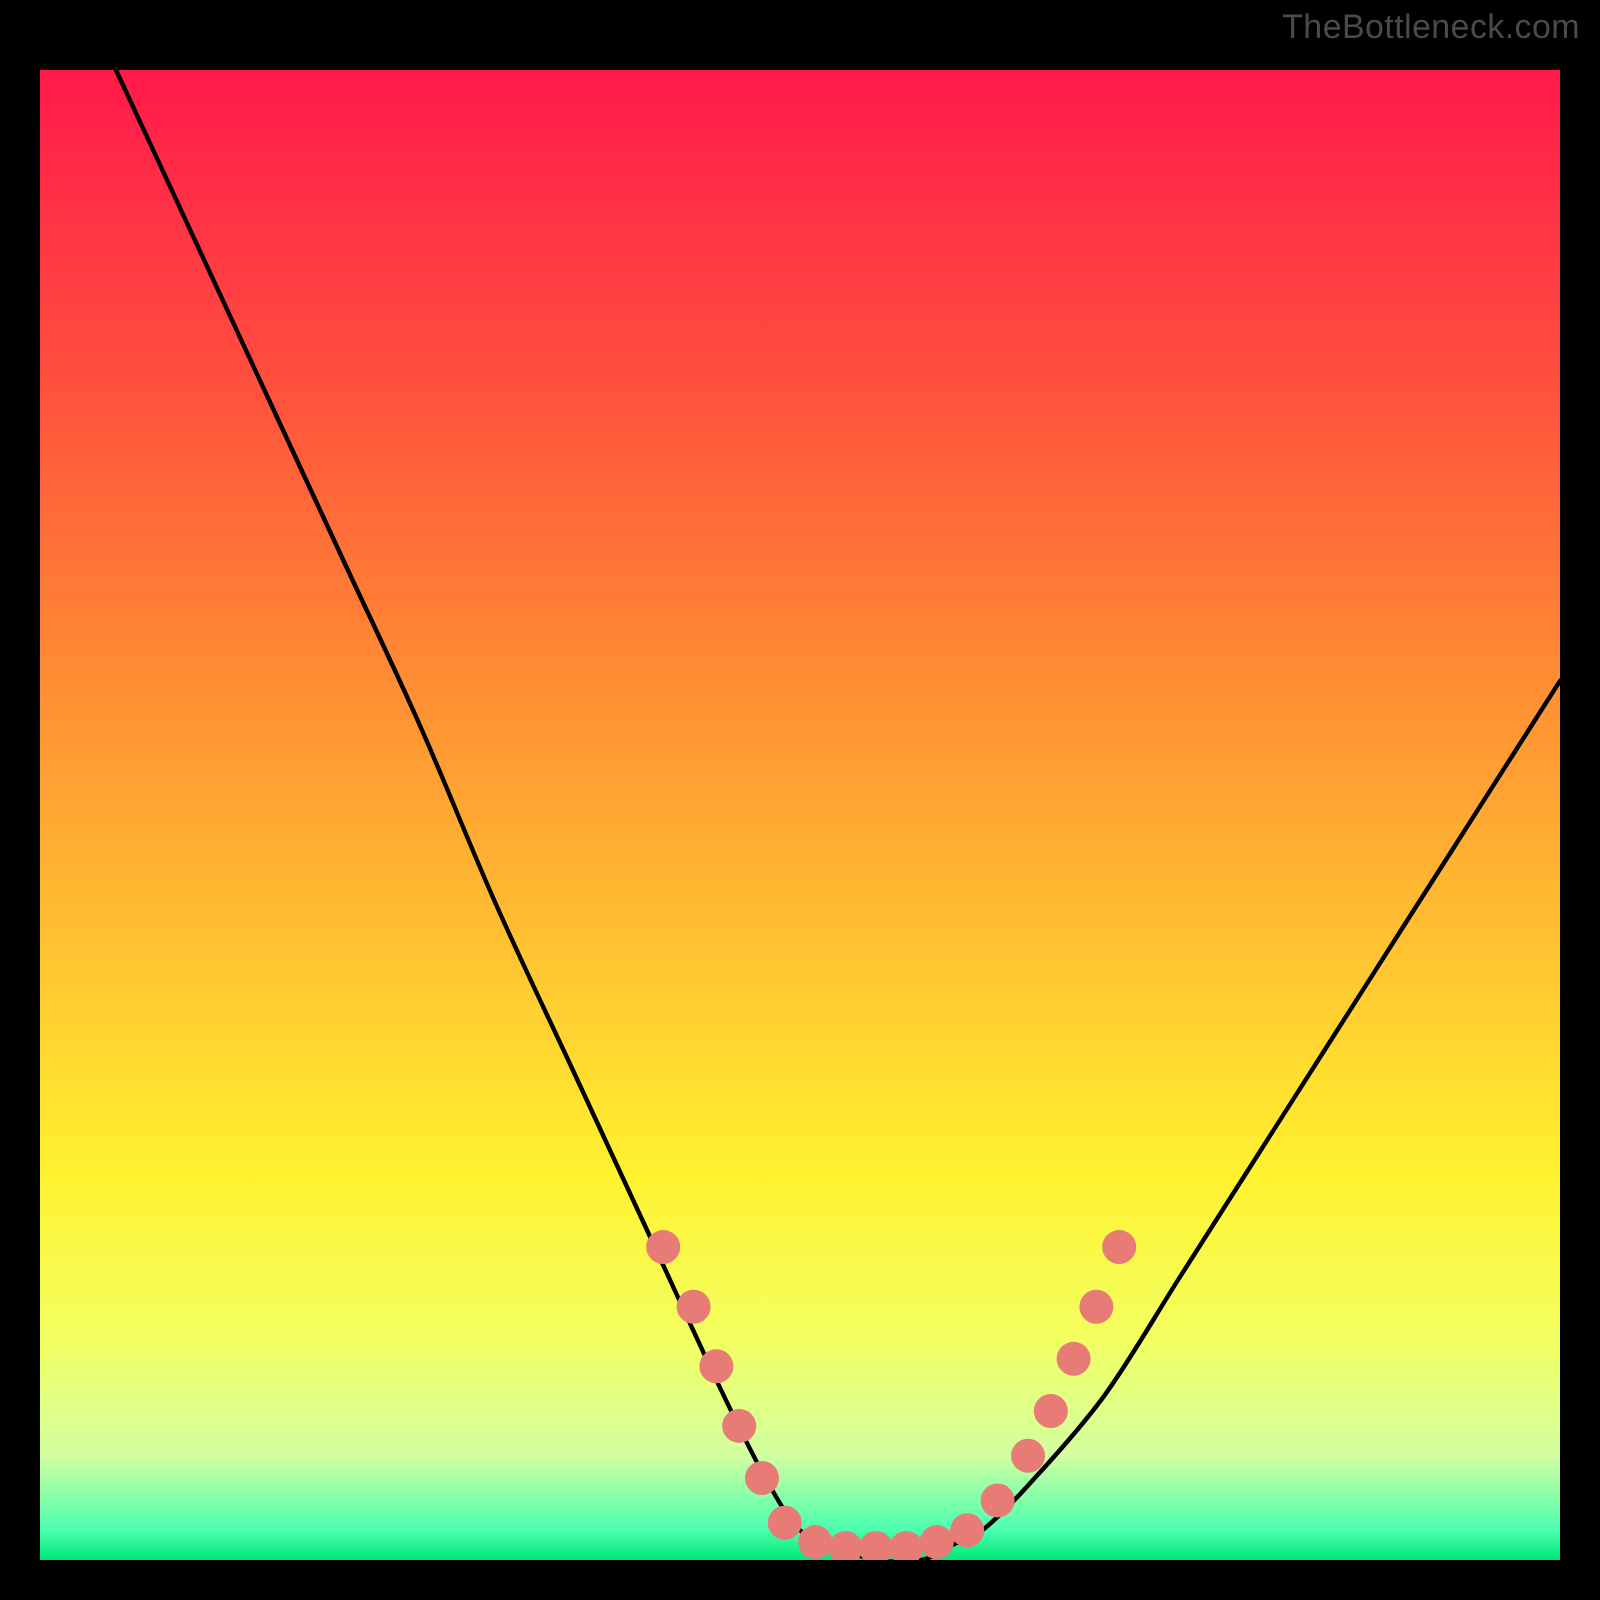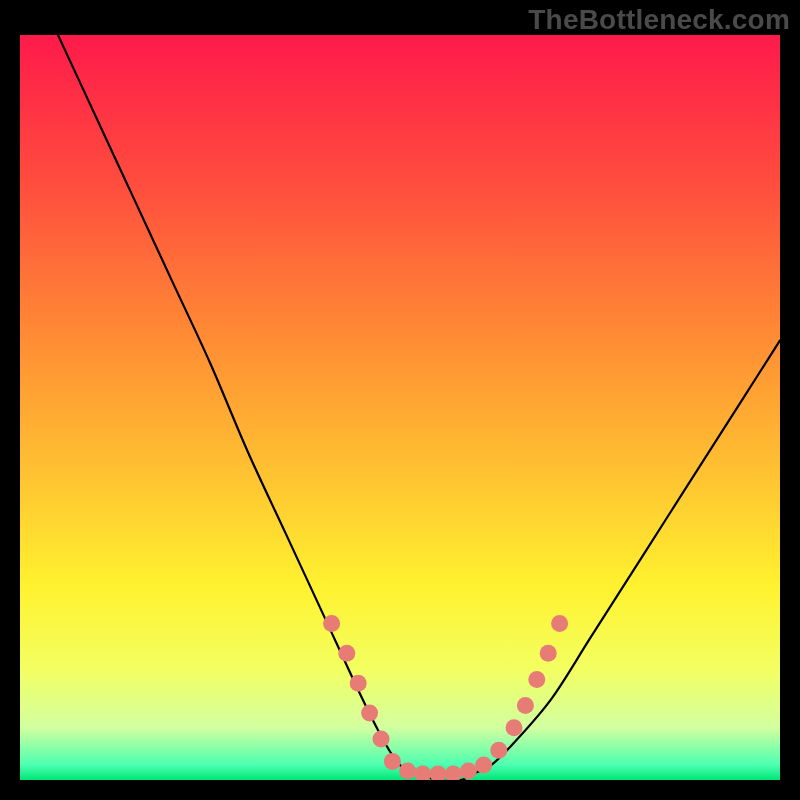--- a/index.html
+++ b/index.html
@@ -17,22 +17,22 @@
     width: 800px;
     height: 800px;
     background: #000;
   }
   .watermark {
     position: absolute;
     top: 4px;
     right: 10px;
     color: #4a4a4a;
     font-family: Arial, Helvetica, sans-serif;
-    font-size: 28px;
-    font-weight: bold;
+    font-size: 17px;
+    font-weight: normal;
     letter-spacing: 0.2px;
     user-select: none;
   }
   .plot {
     position: absolute;
     left: 20px;
     top: 35px;
     width: 760px;
     height: 745px;
     display: block;

